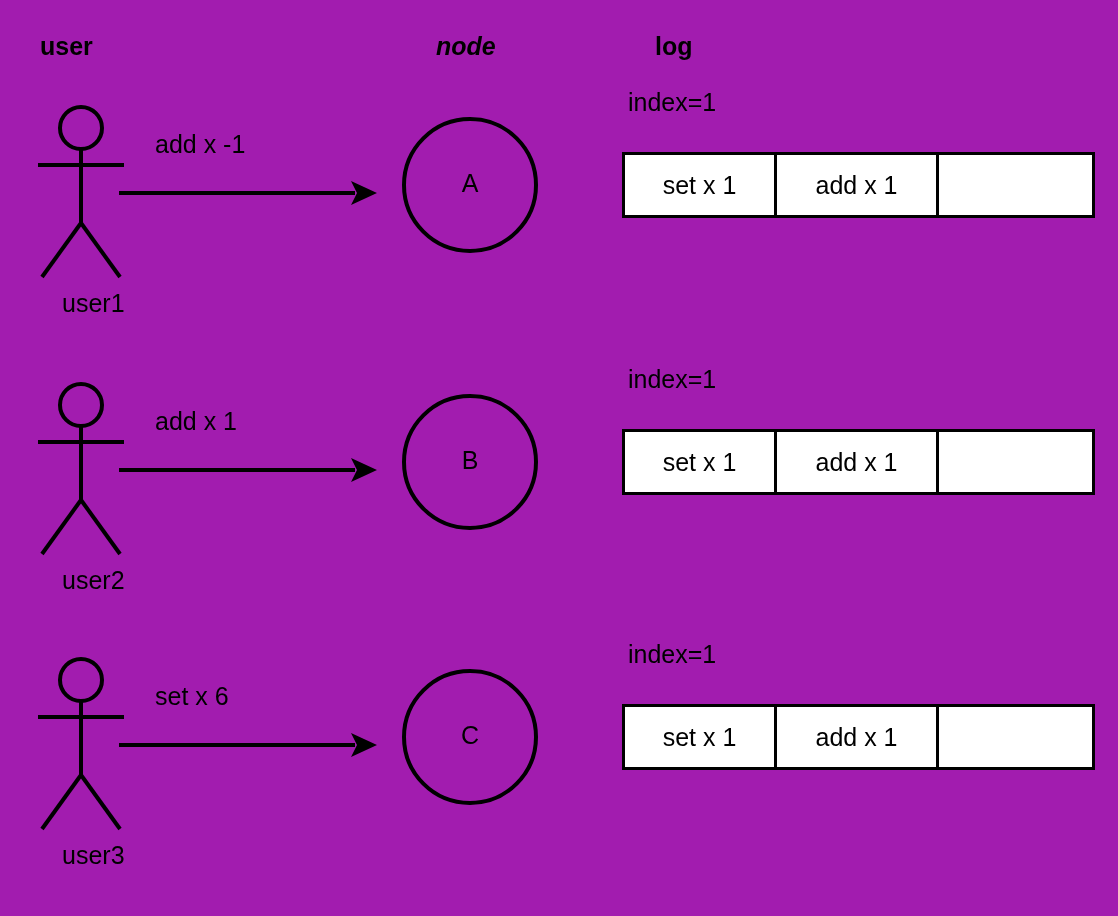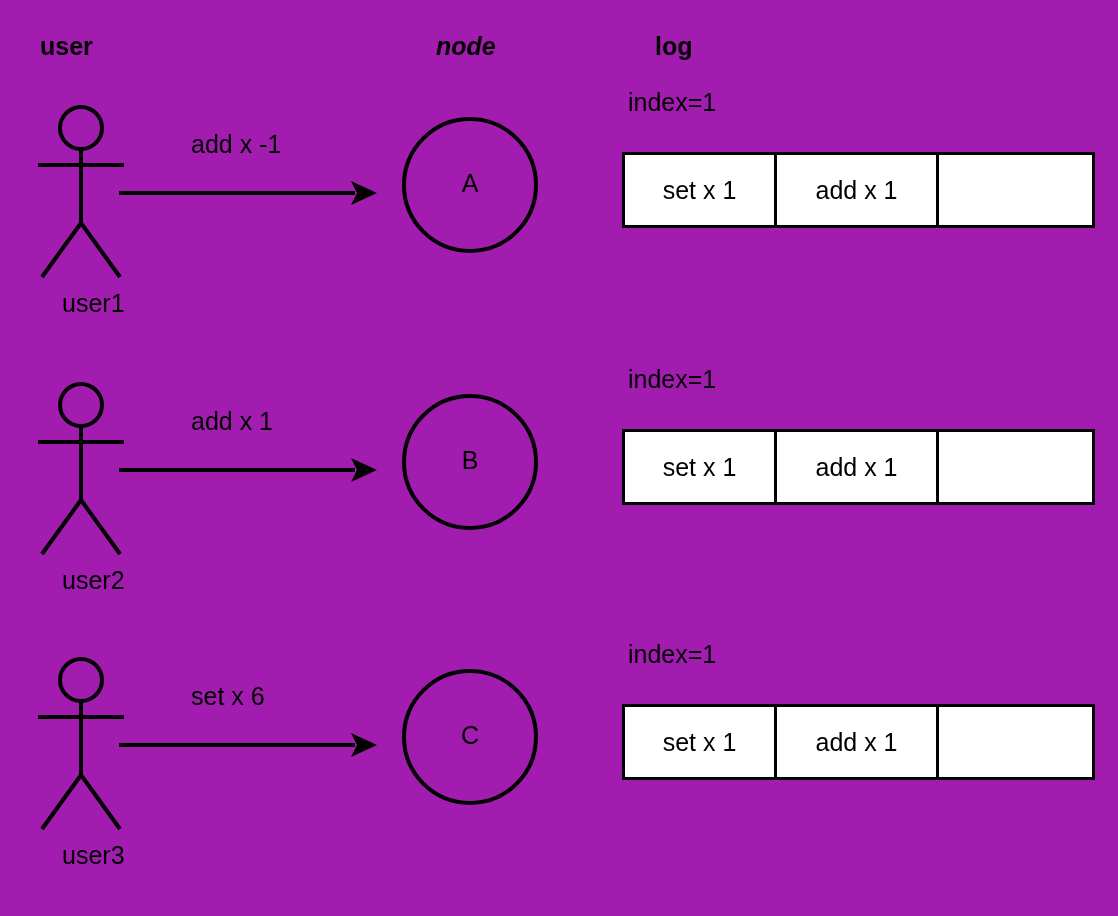--- a/index.html
+++ b/index.html
@@ -59,21 +59,20 @@
     width: 270px;
     height: 34px;
   }
   .arrow-label {
     position: absolute;
     left: 155px;
     top: 132px;
     font-size: 25px;
     line-height: 1;
     white-space: nowrap;
-    margin-left: 36px;
   }
 
   .node-svg {
     position: absolute;
     left: 394px;
     top: 115px;
     width: 152px;
     height: 140px;
   }
   .node-label {
@@ -93,21 +92,21 @@
     font-size: 25px;
     line-height: 1;
     white-space: nowrap;
     text-align: right;
   }
   .log-table {
     position: absolute;
     left: 622px;
     top: 152px;
     width: 473px;
-    height: 76px;
+    height: 66px;
     display: flex;
     border: 3px solid #000000;
     box-sizing: border-box;
     background: #ffffff;
   }
   .log-cell {
     box-sizing: border-box;
     display: flex;
     align-items: center;
     justify-content: center;

